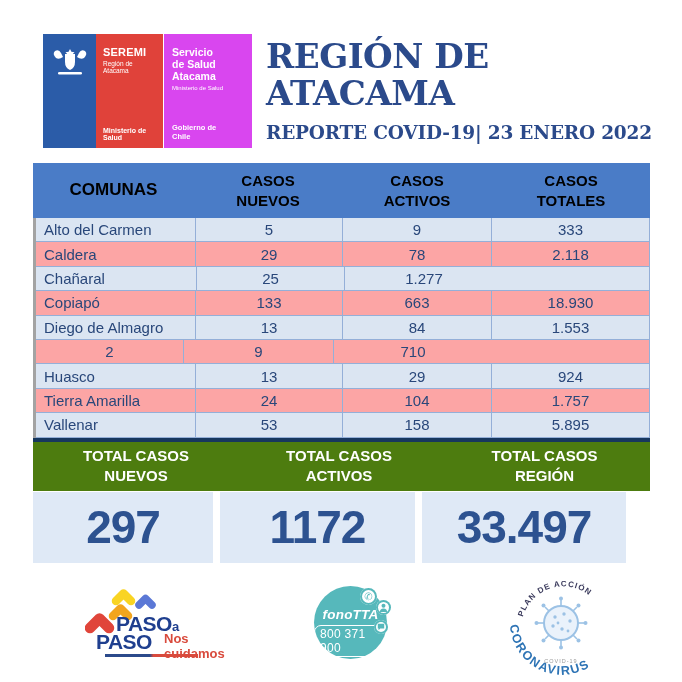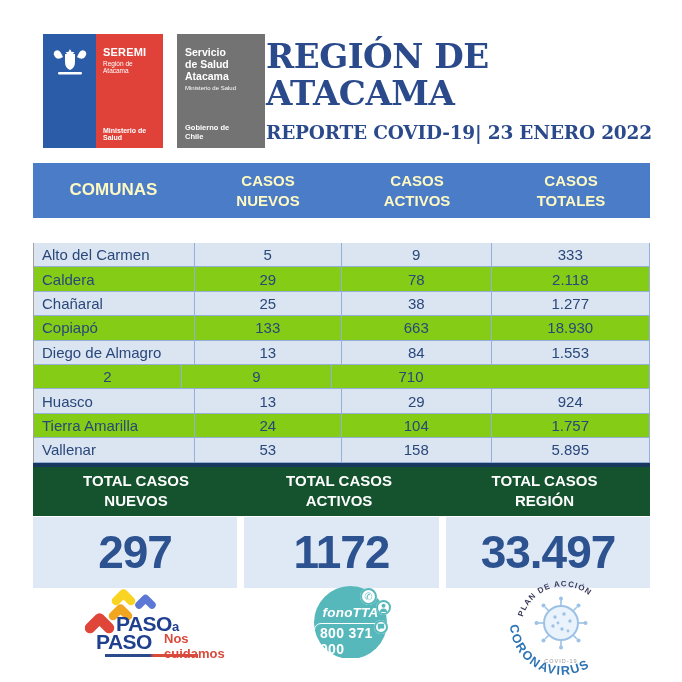--- a/index.html
+++ b/index.html
@@ -3,76 +3,76 @@
 <meta charset="utf-8">
 <style>
   html,body{margin:0;padding:0;background:#ffffff;}
   .canvas{
     position:relative;width:682px;height:682px;background:#ffffff;overflow:hidden;
     font-family:"Liberation Sans", sans-serif;
   }
   .pre{white-space:pre-line;}
 
   
-  .hdr-logos{position:absolute;left:43px;top:34px;display:flex;gap:14px;}
+  .hdr-logos{position:absolute;left:43px;top:34px;display:flex;gap:1px;}
   .logo-seremi{display:flex;width:120px;height:114px;}
   .logo-seremi .blue{width:53px;background:#2b5ca8;display:flex;align-items:flex-start;justify-content:center;padding-top:14px;box-sizing:border-box;}
   .logo-seremi .red{width:67px;background:#e0423a;color:#fff;display:flex;flex-direction:column;padding:12px 6px 7px 7px;box-sizing:border-box;}
   .logo-seremi .t1{font-weight:bold;font-size:11px;letter-spacing:.2px;}
   .logo-seremi .t2{font-size:6.5px;margin-top:2px;}
   .logo-seremi .t3{margin-top:auto;font-size:7px;font-weight:bold;}
-  .logo-servicio{width:88px;height:114px;background:#737373;color:#fff;display:flex;flex-direction:column;padding:12px 20px 7px 8px;box-sizing:border-box;}
+  .logo-servicio{width:88px;height:114px;background:#d946ef;color:#fff;display:flex;flex-direction:column;padding:12px 20px 7px 8px;box-sizing:border-box;}
   .logo-servicio .t1{font-weight:bold;font-size:10.5px;line-height:1.15;}
   .logo-servicio .t2{font-size:6px;margin-top:3px;}
   .logo-servicio .t3{margin-top:auto;font-size:7.5px;font-weight:bold;}
 
   .hdr-title{position:absolute;left:266px;top:38px;width:392px;color:#2b4a8b;font-family:"DejaVu Serif", serif;}
   .hdr-title .main{font-size:34px;font-weight:bold;letter-spacing:-0.5px;line-height:1.1;}
   .hdr-title .sub{font-size:18.5px;font-weight:bold;margin-top:9px;letter-spacing:-0.2px;}
 
   
   .tbl{position:absolute;left:33px;top:163px;width:617px;}
-  .tbl-head{display:flex;background:#4a7cc7;color:#fef9c3;height:55px;align-items:center;text-align:center;font-weight:bold;}
+  .tbl-head{display:flex;background:#4a7cc7;color:#000000;height:55px;align-items:center;text-align:center;font-weight:bold;}
   .tbl-head .c{line-height:1.3;font-size:15px;}
   .tbl-head .c0{font-size:17px;}
   .c0{width:161px;box-sizing:border-box;}
   .c1{width:148px;box-sizing:border-box;}
   .c2{width:150px;box-sizing:border-box;}
   .c3{width:158px;box-sizing:border-box;}
-  .tbl-body{border-left:1px solid #a3a3a3;border-right:1px solid #94afd8;margin-top:25px;}
-  .row{display:flex;height:24.4px;align-items:center;color:#29477a;font-size:15px;background:#84cc16;border-bottom:1px solid #94afd8;box-sizing:border-box;}
+  .tbl-body{border-left:3px solid #a3a3a3;border-right:1px solid #94afd8;}
+  .row{display:flex;height:24.4px;align-items:center;color:#29477a;font-size:15px;background:#fca5a5;border-bottom:1px solid #94afd8;box-sizing:border-box;}
   .row.alt{background:#dbe5f2;}
   .row .name{padding-left:8px;text-align:left;}
   .row .num{text-align:center;}
   .row .c0,.row .c1,.row .c2{border-right:1px solid #94afd8;align-self:stretch;display:flex;align-items:center;}
   .row .c1,.row .c2,.row .c3{justify-content:center;}
   .dark-bar{height:4px;background:#17375e;}
 
   
-  .tot-band{display:flex;background:#14532d;color:#ffffff;height:49px;align-items:center;text-align:center;font-weight:bold;font-size:15px;}
+  .tot-band{display:flex;background:#4d7c0f;color:#ffffff;height:49px;align-items:center;text-align:center;font-weight:bold;font-size:15px;}
   .tot-band .tc{line-height:1.35;}
   .tc0{width:206px;}.tc1{width:200px;}.tc2{width:211px;}
   .tot-nums{display:flex;gap:7px;margin-top:1px;}
   .tot-cell{background:#dfe9f6;height:71px;display:flex;align-items:center;justify-content:center;color:#2d5290;font-weight:bold;font-size:46px;letter-spacing:-1px;}
-  .n0{width:204px;}.n1{width:195px;}.n2{width:204px;}
+  .n0{width:180px;}.n1{width:195px;}.n2{width:204px;}
 
   
   .paso{position:absolute;left:85px;top:586px;width:125px;height:78px;}
   .paso svg{position:absolute;left:0;top:0;}
   .paso .l1{position:absolute;left:31px;top:26px;color:#1f3f8f;font-weight:bold;font-size:21px;letter-spacing:-0.5px;}
   .paso .l1 .a{font-size:13px;font-weight:bold;}
   .paso .l2{position:absolute;left:11px;top:44px;color:#1f3f8f;font-weight:bold;font-size:21px;letter-spacing:-0.5px;}
   .paso .tag{position:absolute;left:79px;top:46px;color:#d94a3c;font-weight:bold;font-size:13px;line-height:1.15;}
   .paso .grad{position:absolute;left:20px;top:68px;width:93px;height:2.5px;
     background:linear-gradient(to right,#2b4a8b 0%,#2b4a8b 48%,#d94a3c 52%,#d94a3c 100%);}
 
   .fono{position:absolute;left:314px;top:586px;width:86px;height:78px;}
   .fono .disc{position:absolute;left:0;top:0;width:73px;height:73px;border-radius:50%;background:#56b8bb;display:flex;flex-direction:column;align-items:center;justify-content:center;}
   .fono .name{color:#fff;font-weight:bold;font-size:13.5px;font-style:italic;letter-spacing:.2px;margin-top:18px;}
-  .fono .phone{margin-top:3px;border:1.4px solid #ffffff;border-radius:7px;color:#fff;font-weight:bold;font-size:14px;padding:1px 5px;letter-spacing:.3px;}
+  .fono .phone{margin-top:3px;border:1.4px solid #ffffff;border-radius:7px;color:#fff;font-weight:normal;font-size:12px;padding:1px 5px;letter-spacing:.3px;}
   .fono .sat{position:absolute;background:#ffffff;border-radius:50%;display:flex;align-items:center;justify-content:center;color:#56b8bb;box-shadow:0 0 0 2px #56b8bb inset;}
   .fono .sat1{width:17px;height:17px;left:46px;top:2px;font-size:10px;}
   .fono .sat2{width:15px;height:15px;left:62px;top:14px;font-size:8px;}
   .fono .sat3{width:14px;height:14px;left:60px;top:34px;font-size:8px;}
 
   .corona{position:absolute;left:502px;top:581px;width:118px;height:94px;}
 </style>
 </head>
 <body>
 
@@ -130,21 +130,20 @@
       </div>
       <div class="row">
         <div class="c0 name">Caldera</div>
         <div class="c1 num">29</div>
         <div class="c2 num">78</div>
         <div class="c3 num">2.118</div>
       </div>
       <div class="row alt">
         <div class="c0 name">Chañaral</div>
         <div class="c1 num">25</div>
-        <div class="c2 num">38</div>
         <div class="c3 num">1.277</div>
       </div>
       <div class="row">
         <div class="c0 name">Copiapó</div>
         <div class="c1 num">133</div>
         <div class="c2 num">663</div>
         <div class="c3 num">18.930</div>
       </div>
       <div class="row alt">
         <div class="c0 name">Diego de Almagro</div>

